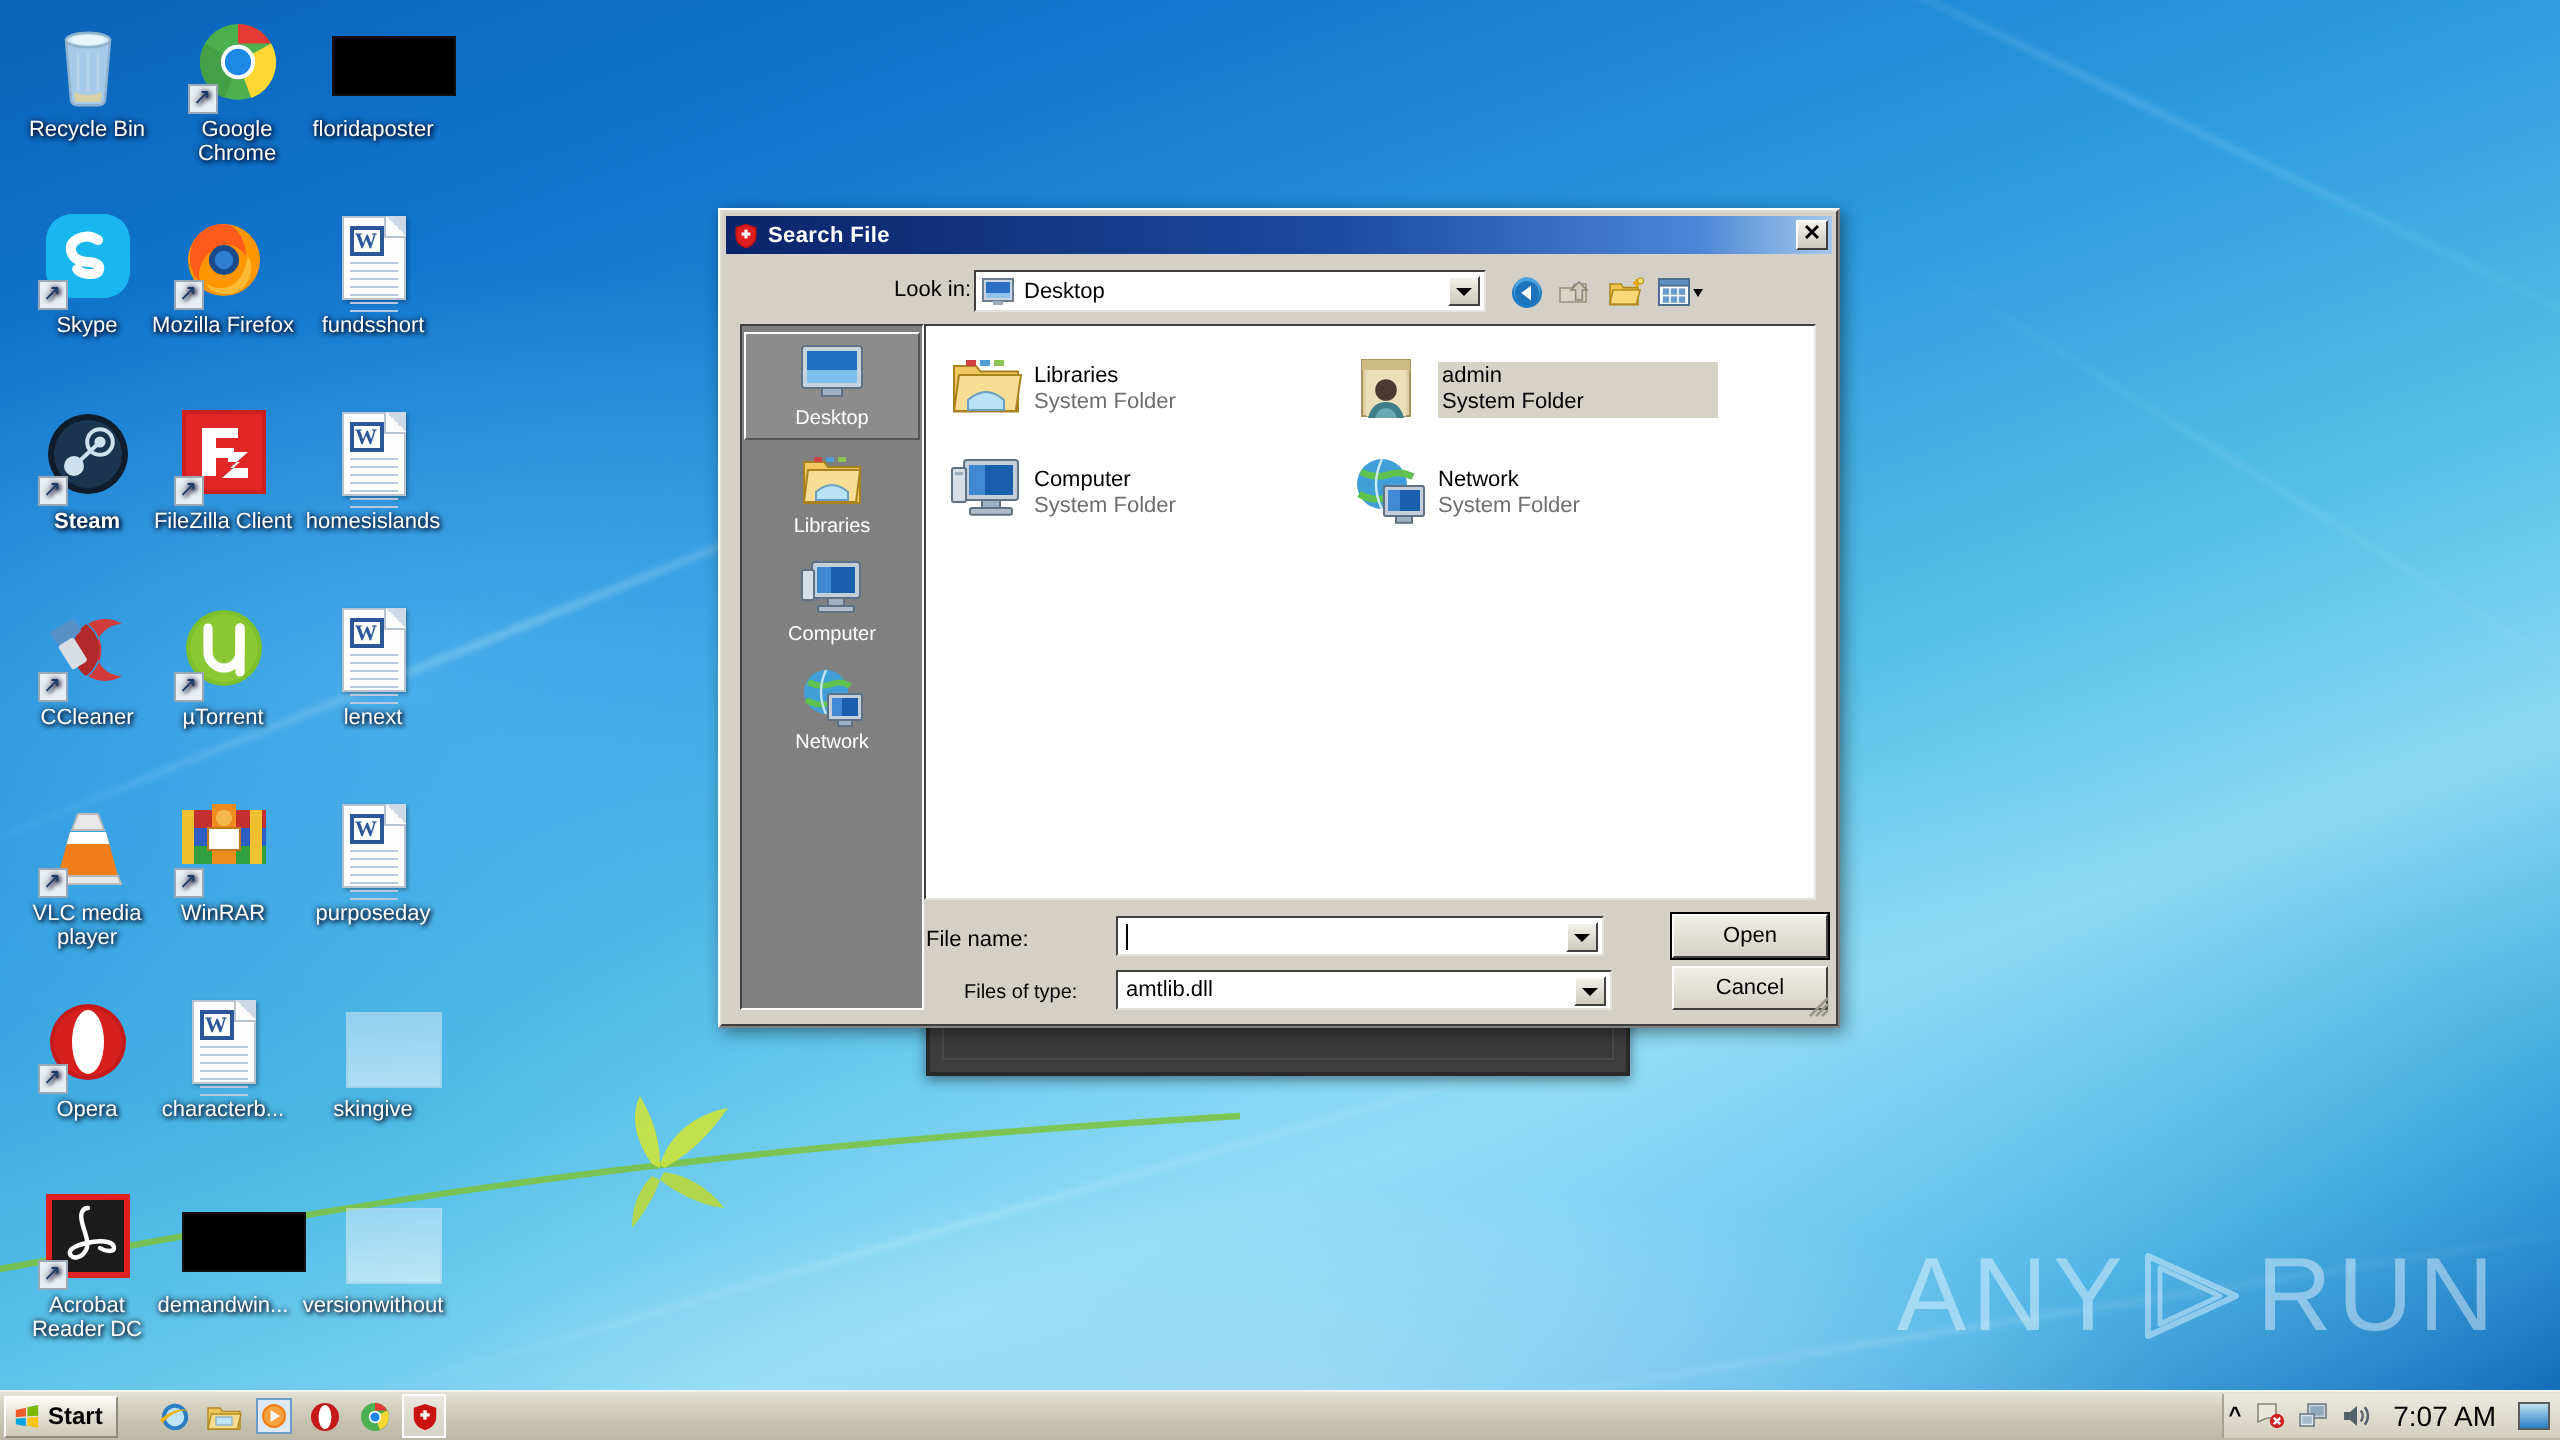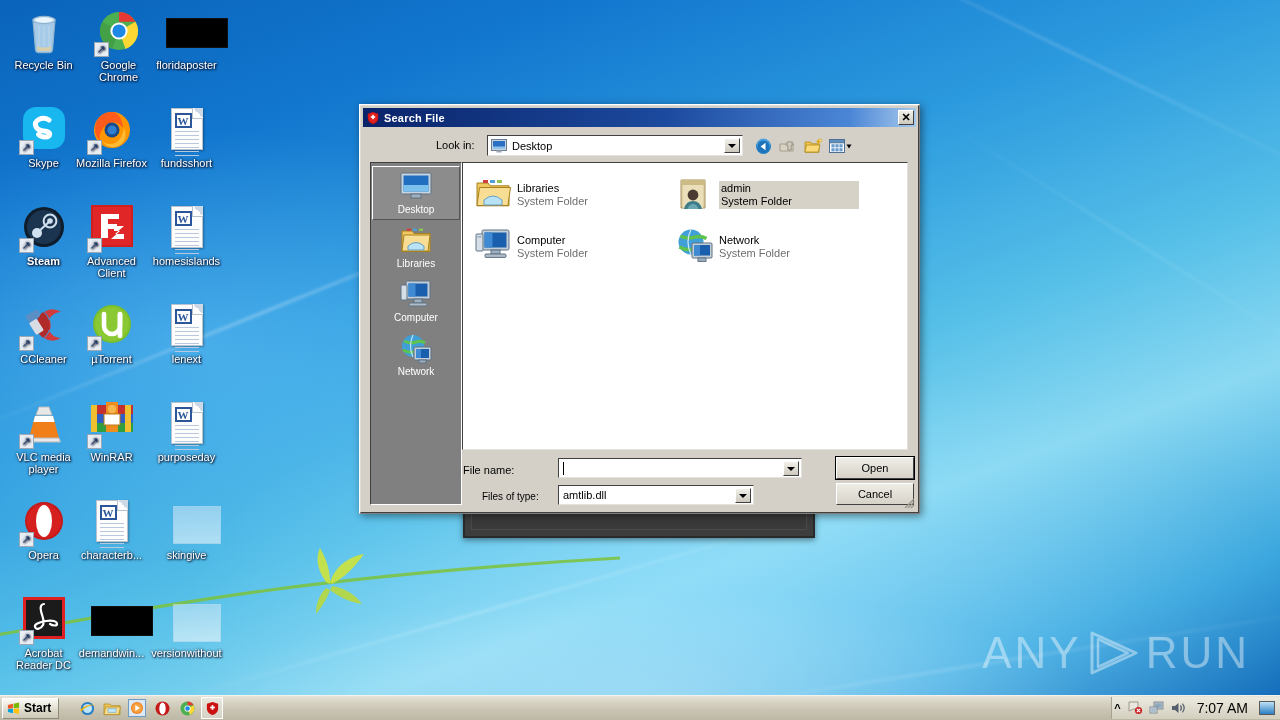--- a/index.html
+++ b/index.html
@@ -40,21 +40,21 @@
   
   #stem {
     position: absolute; left: -20px; top: 520px; width: 640px; height: 140px;
     pointer-events: none;
   }
 
   
   #watermark {
     position: absolute; right: 30px; bottom: 42px;
     color: rgba(255,255,255,0.42);
-    font-size: 44px; letter-spacing: 3px;
+    font-size: 52px; letter-spacing: 3px;
     font-family: "Liberation Sans", sans-serif;
     display: flex; align-items: center; gap: 2px;
     user-select: none;
   }
 
   
   .icon-cell {
     position: absolute;
     width: 75px;
     text-align: center;
@@ -205,21 +205,21 @@
     color: #000; font-size: 11px; font-weight: bold;
     display: flex; align-items: center; justify-content: center;
     line-height: 1; font-family: "Liberation Sans", sans-serif;
   }
 
   
   #lookin-row {
     position: absolute; left: 0; top: 26px; width: 100%; height: 26px;
     display: flex; align-items: center;
   }
-  #lookin-label { position: absolute; left: 75px; top: 7px; font-size: 11px; }
+  #lookin-label { position: absolute; left: 86px; top: 7px; font-size: 11px; }
   #lookin-combo {
     position: absolute; left: 126px; top: 3px; width: 256px; height: 21px;
     background: #ffffff;
     border: 1px solid #404040;
     border-right-color:#e4e2dc; border-bottom-color:#e4e2dc;
     display: flex; align-items: center; padding-left: 3px;
   }
   #lookin-combo .mini-monitor { flex: none; margin-right: 5px; }
   #lookin-value { font-size: 11px; }
   .combo-arrow-btn {
@@ -286,21 +286,21 @@
   
   #filename-label { position: absolute; left: 102px; top: 358px; font-size: 11px; }
   #filetype-label { position: absolute; left: 102px; top: 385px; font-size: 10px; margin-left: 19px; }
   #filename-field {
     position: absolute; left: 197px; top: 352px; width: 244px; height: 20px;
     background: #ffffff;
     border: 1px solid #404040;
     border-right-color: #e4e2dc; border-bottom-color: #e4e2dc;
   }
   #filetype-field {
-    position: absolute; left: 197px; top: 379px; width: 196px; height: 20px;
+    position: absolute; left: 197px; top: 379px; width: 248px; height: 20px;
     background: #ffffff;
     border: 1px solid #404040;
     border-right-color: #e4e2dc; border-bottom-color: #e4e2dc;
   }
   .field-value {
     position: absolute; left: 4px; top: 3px; font-size: 11px; color: #000;
   }
   .caret {
     position: absolute; left: 4px; top: 3px; width: 1px; height: 13px; background: #000;
   }
@@ -420,21 +420,21 @@
       </svg><span class="shortcut-arrow">↗</span></div>
         <span class="icon-label" style="white-space: pre-line; font-weight: bold;">Steam</span>
       </div>
       <div class="icon-cell" style="left: 74px; top: 204px;">
         <div class="icon-art"><svg width="44" height="44" viewBox="0 0 44 44">
         <rect x="1" y="1" width="42" height="42" fill="#cf1f1f"></rect>
         <rect x="3" y="3" width="38" height="38" fill="#e02626"></rect>
         <path d="M11 10 h18 v5 H18 v5 h9 v5 h-9 v9 h-7 Z" fill="#ffffff"></path>
         <path d="M24 22 h10 l-9 8 h9 v5 H21 l9-8 h-6 Z" fill="#ffffff"></path>
       </svg><span class="shortcut-arrow">↗</span></div>
-        <span class="icon-label" style="white-space: pre-line;">Advanced Client</span>
+        <span class="icon-label" style="white-space: pre-line;">FileZilla Client</span>
       </div>
       <div class="icon-cell" style="left: 149px; top: 204px;">
         <div class="icon-art">
           <div class="doc-icon">
              <div class="doc-fold"></div>
              <div class="doc-W">W</div>
              <div class="doc-lines">
               <i></i>
               <i></i>
               <i></i>

